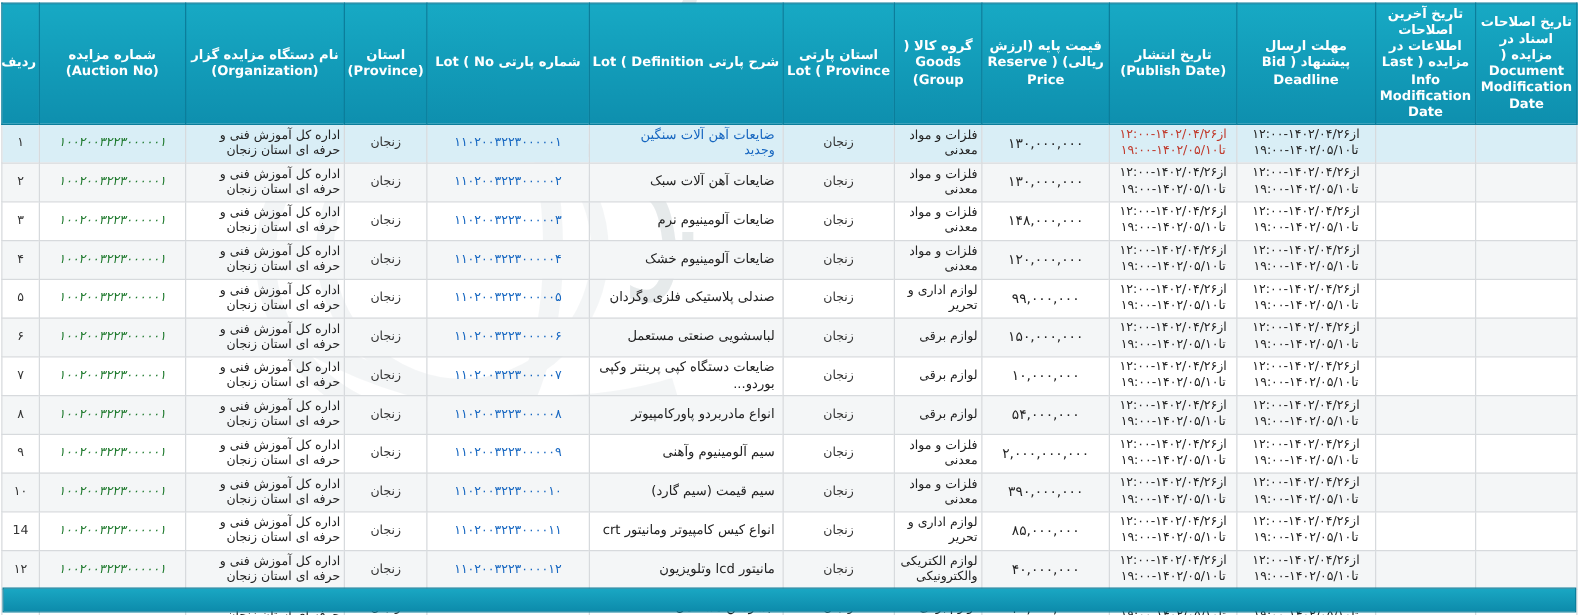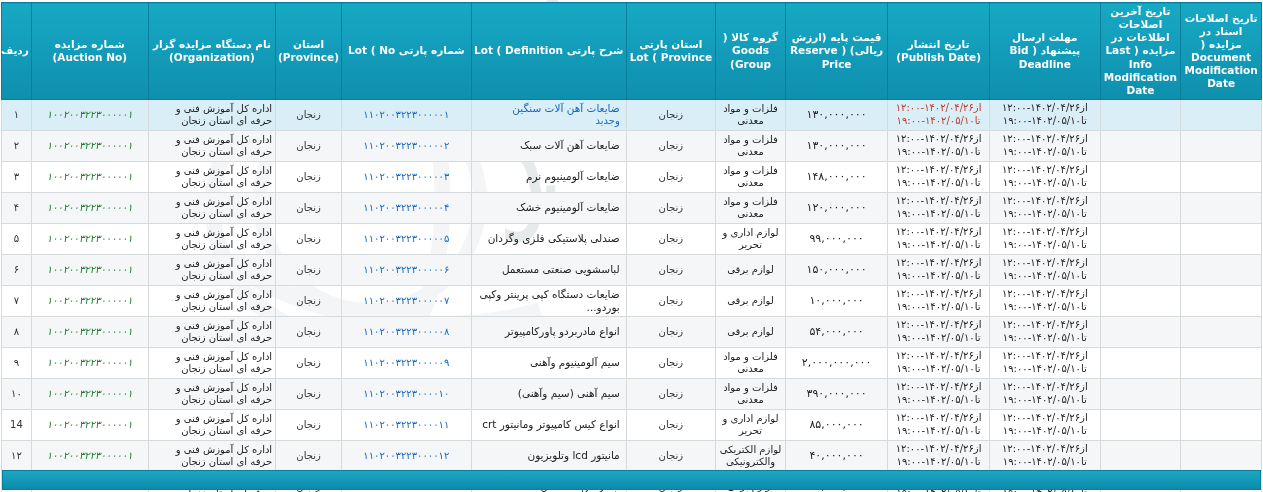--- a/index.html
+++ b/index.html
@@ -70,21 +70,21 @@
   tbody tr.alt td{background:#f4f6f7;}
   tbody tr.sel td{background:#d9eef6;}
   tbody tr.sel td.c-def{color:#1666c0;}
   td.c-no{color:#1566c1;font-size:10px;white-space:nowrap;font-family:Liberation Serif, serif;}
   td.c-auction{color:#1f7a2e;font-size:10px;white-space:nowrap;font-style:italic;}
   td.c-org{font-size:10px;line-height:1.2;text-align:right;}
   td.c-def{text-align:right;padding-right:6px;font-size:10.5px;margin-top:48px;}
   td.c-price{font-size:11px;direction:rtl;margin-top:20px;}
   td.c-date{font-size:10px;line-height:1.25;white-space:nowrap;}
   td.c-date .red{color:#c0392b;}
-  td.c-group{font-size:10px;line-height:1.2;}
+  td.c-group{font-size:10px;line-height:1.2;text-align:right;}
   td.c-row{font-size:10px;color:#333;}
   .footbar{
     position:absolute;
     left:2px;bottom:2px;
     width:1257px;height:18px;
     background:linear-gradient(#1aa7c3,#0d8bab);
     border:1px solid #0b7e9b;
     z-index:3;
   }
 </style>
@@ -334,21 +334,21 @@
             <div>از۱۴۰۲/۰۴/۲۶-۱۲:۰۰</div>
             <div>تا۱۴۰۲/۰۵/۱۰-۱۹:۰۰</div>
           </td>
           <td class="c-date">
             <div>از۱۴۰۲/۰۴/۲۶-۱۲:۰۰</div>
             <div>تا۱۴۰۲/۰۵/۱۰-۱۹:۰۰</div>
           </td>
           <td class="c-price">۳۹۰,۰۰۰,۰۰۰</td>
           <td class="c-group">فلزات و مواد معدنی</td>
           <td class="c-row">زنجان</td>
-          <td class="c-def">سیم آهنی (سیم وآهنی)</td>
+          <td class="c-def">سیم قیمت (سیم گارد)</td>
           <td class="c-no">۱۱۰۲۰۰۳۲۲۳۰۰۰۰۱۰</td>
           <td class="c-row">زنجان</td>
           <td class="c-org">اداره کل آموزش فنی و حرفه ای استان زنجان</td>
           <td class="c-auction">۱۰۰۲۰۰۳۲۲۳۰۰۰۰۰۱</td>
           <td class="c-row">۱۰</td>
         </tr>
         <tr>
           <td class="c-date"></td>
           <td class="c-date"></td>
           <td class="c-date">

